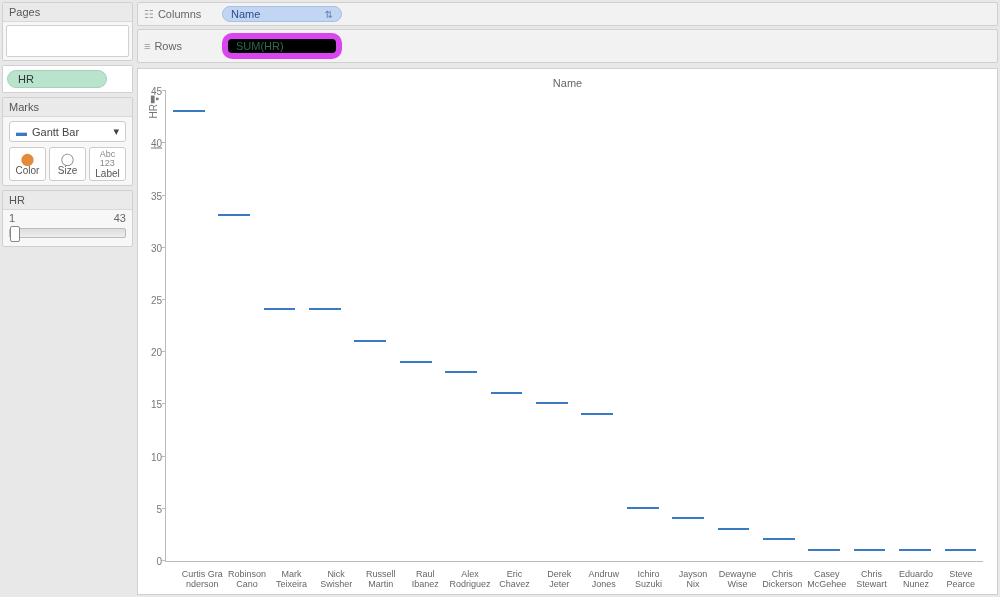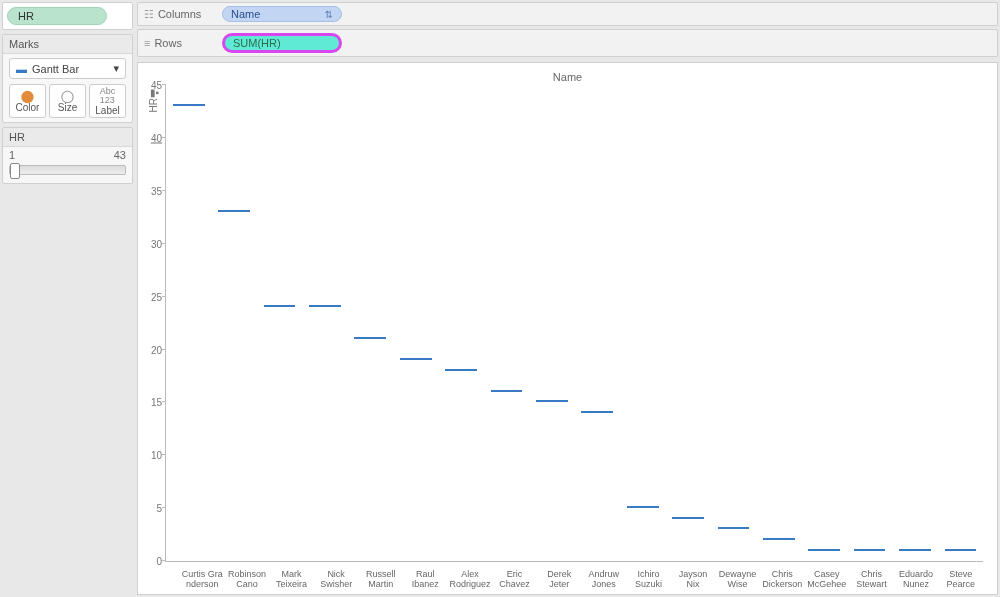--- a/index.html
+++ b/index.html
@@ -83,21 +83,21 @@
     background:#f2f2f2; border:1px solid #d0d0d0; border-radius:2px;
     padding:3px 6px; margin-bottom:3px;
   }
   .shelf-label { width:70px; color:#666; display:flex; align-items:center; gap:4px;}
   .shelf-label .ic { color:#999; font-size:11px; }
   .shelf-pill {
     display:flex; align-items:center; justify-content:space-between;
     min-width:120px; padding:1px 8px; border-radius:10px; font-size:11px;
   }
   .shelf-pill.blue { background:#c2d5f2; border:1px solid #a7c0e6; color:#2a4f8f;}
-  .shelf-pill.green { background:#5eead4; border:3px solid #d946ef; color:#2b6b4a;}
+  .shelf-pill.green { background:#000000; border:6px solid #d946ef; color:#2b6b4a;}
   .sort-ic { font-size:10px; color:#5b7fb5; }
 
   .viz-area {
     flex:1; background:#fff; border:1px solid #d0d0d0; margin-top:2px;
     position:relative; padding:8px 8px 4px 8px;
     display:flex; flex-direction:column;
   }
   .viz-title { text-align:center; font-size:11px; color:#666; margin-bottom:2px;}
   .chart-wrap { flex:1; display:flex; }
   .yaxis-title {
@@ -132,20 +132,24 @@
   }
   .xlabel {
     flex:1; text-align:center; font-size:9px; color:#666; line-height:1.1;
     padding:0 1px;
   }
 </style>
 </head>
 <body>
 
 <div class="left-col">
+  <div class="panel">
+    <div class="panel-header">Pages</div>
+    <div class="pages-body"></div>
+  </div>
 
   <div class="panel">
     <div class="panel-body" style="background:#fff;">
       <span class="pill pill-wide">HR</span>
     </div>
   </div>
 
   <div class="panel">
     <div class="panel-header">Marks</div>
     <div class="panel-body">

